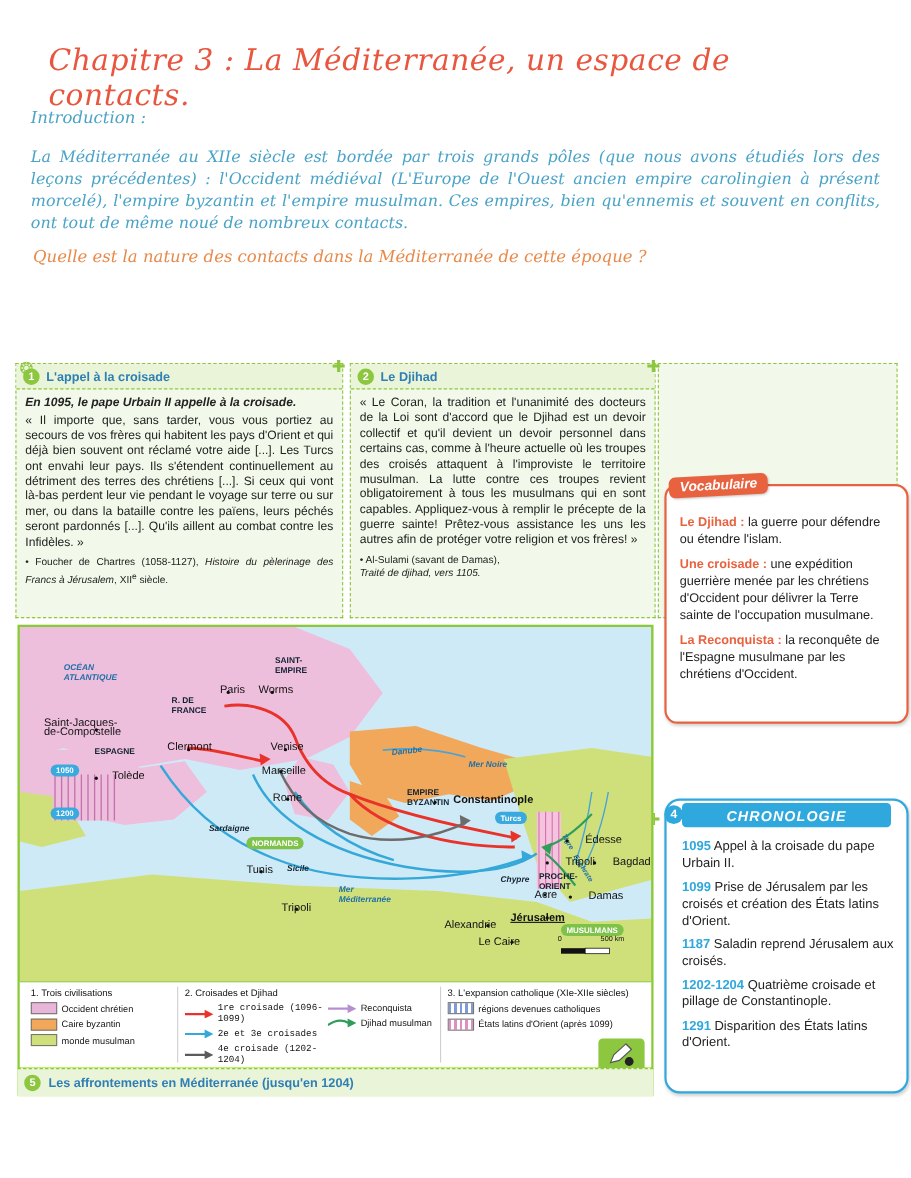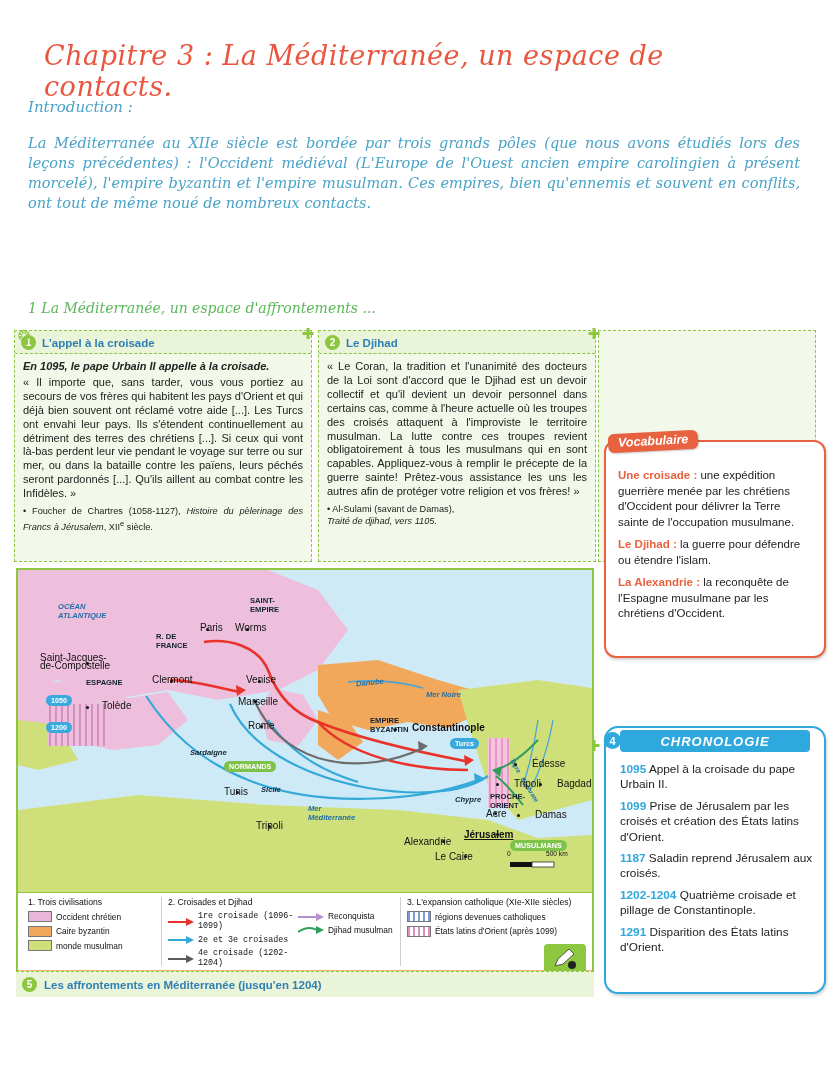--- a/index.html
+++ b/index.html
@@ -111,21 +111,21 @@
     position:absolute;left:604px;top:732px;width:17px;height:17px;border-radius:50%;
     background:#2fa8dd;color:#fff;font-size:11px;font-weight:bold;
     display:flex;align-items:center;justify-content:center;
   }
   .chrono-entry{margin-bottom:6px;}
   .chrono-date{color:#2fa8dd;font-weight:bold;}
 
   
   #map-wrap{
     position:absolute;left:16px;top:568px;width:578px;height:428px;
-    border:2px solid #8dc63f;background:#fdba74;box-sizing:border-box;
+    border:2px solid #8dc63f;background:#bef264;box-sizing:border-box;
   }
   #map-canvas{position:absolute;left:0;top:0;width:574px;height:322px;overflow:hidden;}
   .map-cap{
     position:absolute;left:16px;top:971px;width:578px;height:26px;
     background:#eaf4d8;border-top:1px dashed #8dc63f;
     display:flex;align-items:center;gap:7px;padding-left:6px;box-sizing:border-box;
   }
   .map-cap .num-badge{background:#8dc63f;}
   .map-cap-text{font-size:11.5px;font-weight:bold;color:#2f7fb5;}
 
@@ -164,21 +164,21 @@
   .scalebar{position:absolute;font-size:6.6px;color:#111;}
 </style>
 </head>
 <body>
 
 <div class="page">
 
   <div class="chapter-title">Chapitre 3 : La Méditerranée, un espace de contacts.</div>
   <div class="intro-label">Introduction :</div>
   <div class="intro-text">La Méditerranée au XIIe siècle est bordée par trois grands pôles (que nous avons étudiés lors des leçons précédentes) : l'Occident médiéval (L'Europe de l'Ouest ancien empire carolingien à présent morcelé), l'empire byzantin et l'empire musulman. Ces empires, bien qu'ennemis et souvent en conflits, ont tout de même noué de nombreux contacts.</div>
-  <div class="section-title">1 La Méditerranée, un espace d'affrontements ...</div>
+  <div class="problematique">Quelle est la nature des contacts dans la Méditerranée de cette époque ?</div>
 
   <div class="doc-card" id="doc1">
     <div class="doc-head">
       <div class="num-badge">1</div>
       <div class="doc-title">L'appel à la croisade</div>
     </div>
     <div class="doc-body">
       <span class="lead">En 1095, le pape Urbain II appelle à la croisade.</span>
       <span>« Il importe que, sans tarder, vous vous portiez au secours de vos frères qui habitent les pays d'Orient et qui déjà bien souvent ont réclamé votre aide [...]. Les Turcs ont envahi leur pays. Ils s'étendent continuellement au détriment des terres des chrétiens [...]. Si ceux qui vont là-bas perdent leur vie pendant le voyage sur terre ou sur mer, ou dans la bataille contre les païens, leurs péchés seront pardonnés [...]. Qu'ils aillent au combat contre les Infidèles. »</span>
       <div class="doc-src">
@@ -203,27 +203,27 @@
 
   <div class="doc-card" id="doc3-strip"></div>
 
   <span class="clip" style="left:16px;top:328px;">❂</span>
   <span class="clip" style="left:300px;top:326px;">✚</span>
   <span class="clip" style="left:586px;top:326px;">✚</span>
   <span class="clip" style="left:586px;top:738px;">✚</span>
 
   <div id="vocab">
     <div class="vocab-entry">
+      <span class="vocab-term">Le Djihad :</span><span> la guerre pour défendre ou étendre l'islam.</span>
+    </div>
+    <div class="vocab-entry">
       <span class="vocab-term">Une croisade :</span><span> une expédition guerrière menée par les chrétiens d'Occident pour délivrer la Terre sainte de l'occupation musulmane.</span>
     </div>
     <div class="vocab-entry">
-      <span class="vocab-term">Le Djihad :</span><span> la guerre pour défendre ou étendre l'islam.</span>
-    </div>
-    <div class="vocab-entry">
-      <span class="vocab-term">La Alexandrie :</span><span> la reconquête de l'Espagne musulmane par les chrétiens d'Occident.</span>
+      <span class="vocab-term">La Reconquista :</span><span> la reconquête de l'Espagne musulmane par les chrétiens d'Occident.</span>
     </div>
   </div>
   <div class="vocab-tab">Vocabulaire</div>
 
   <div id="chrono">
     <div class="chrono-entry">
       <span class="chrono-date">1095</span><span> Appel à la croisade du pape Urbain II.</span>
     </div>
     <div class="chrono-entry">
       <span class="chrono-date">1099</span><span> Prise de Jérusalem par les croisés et création des États latins d'Orient.</span>
@@ -331,21 +331,21 @@
       <div class="mlabel blue" style="left:490px;top:192px;transform:rotate(60deg);font-size:6.4px;">Tigre</div>
       <div class="mlabel blue" style="left:498px;top:216px;transform:rotate(58deg);font-size:6.4px;">Euphrate</div>
       <div class="mlabel b" style="left:172px;top:178px;font-style:italic;">Sardaigne</div>
       <div class="mlabel b" style="left:243px;top:215px;font-style:italic;">Sicile</div>
       <div class="mlabel b" style="left:437px;top:225px;font-style:italic;">Chypre</div>
 
       <div class="pill green" style="left:206px;top:191px;">NORMANDS</div>
       <div class="pill blue2" style="left:432px;top:168px;">Turcs</div>
       <div class="pill green" style="left:492px;top:270px;">MUSULMANS</div>
       <div class="pill blue2" style="left:28px;top:125px;">1050</div>
-      <div class="pill blue2" style="left:28px;top:152px;">1200</div>
+      <div class="pill blue2" style="left:28px;top:164px;">1200</div>
 
       
       <div class="mlabel city" style="left:10px;top:84px;line-height:8px;">Saint-Jacques-<br>de-Compostelle</div>
       <div class="mdot" style="left:68px;top:92px;"></div>
       <div class="mlabel city" style="left:72px;top:130px;">Tolède</div>
       <div class="mdot" style="left:68px;top:136px;"></div>
       <div class="mlabel city" style="left:170px;top:52px;">Paris</div>
       <div class="mdot" style="left:188px;top:58px;"></div>
       <div class="mlabel city" style="left:205px;top:52px;">Worms</div>
       <div class="mdot" style="left:228px;top:58px;"></div>

